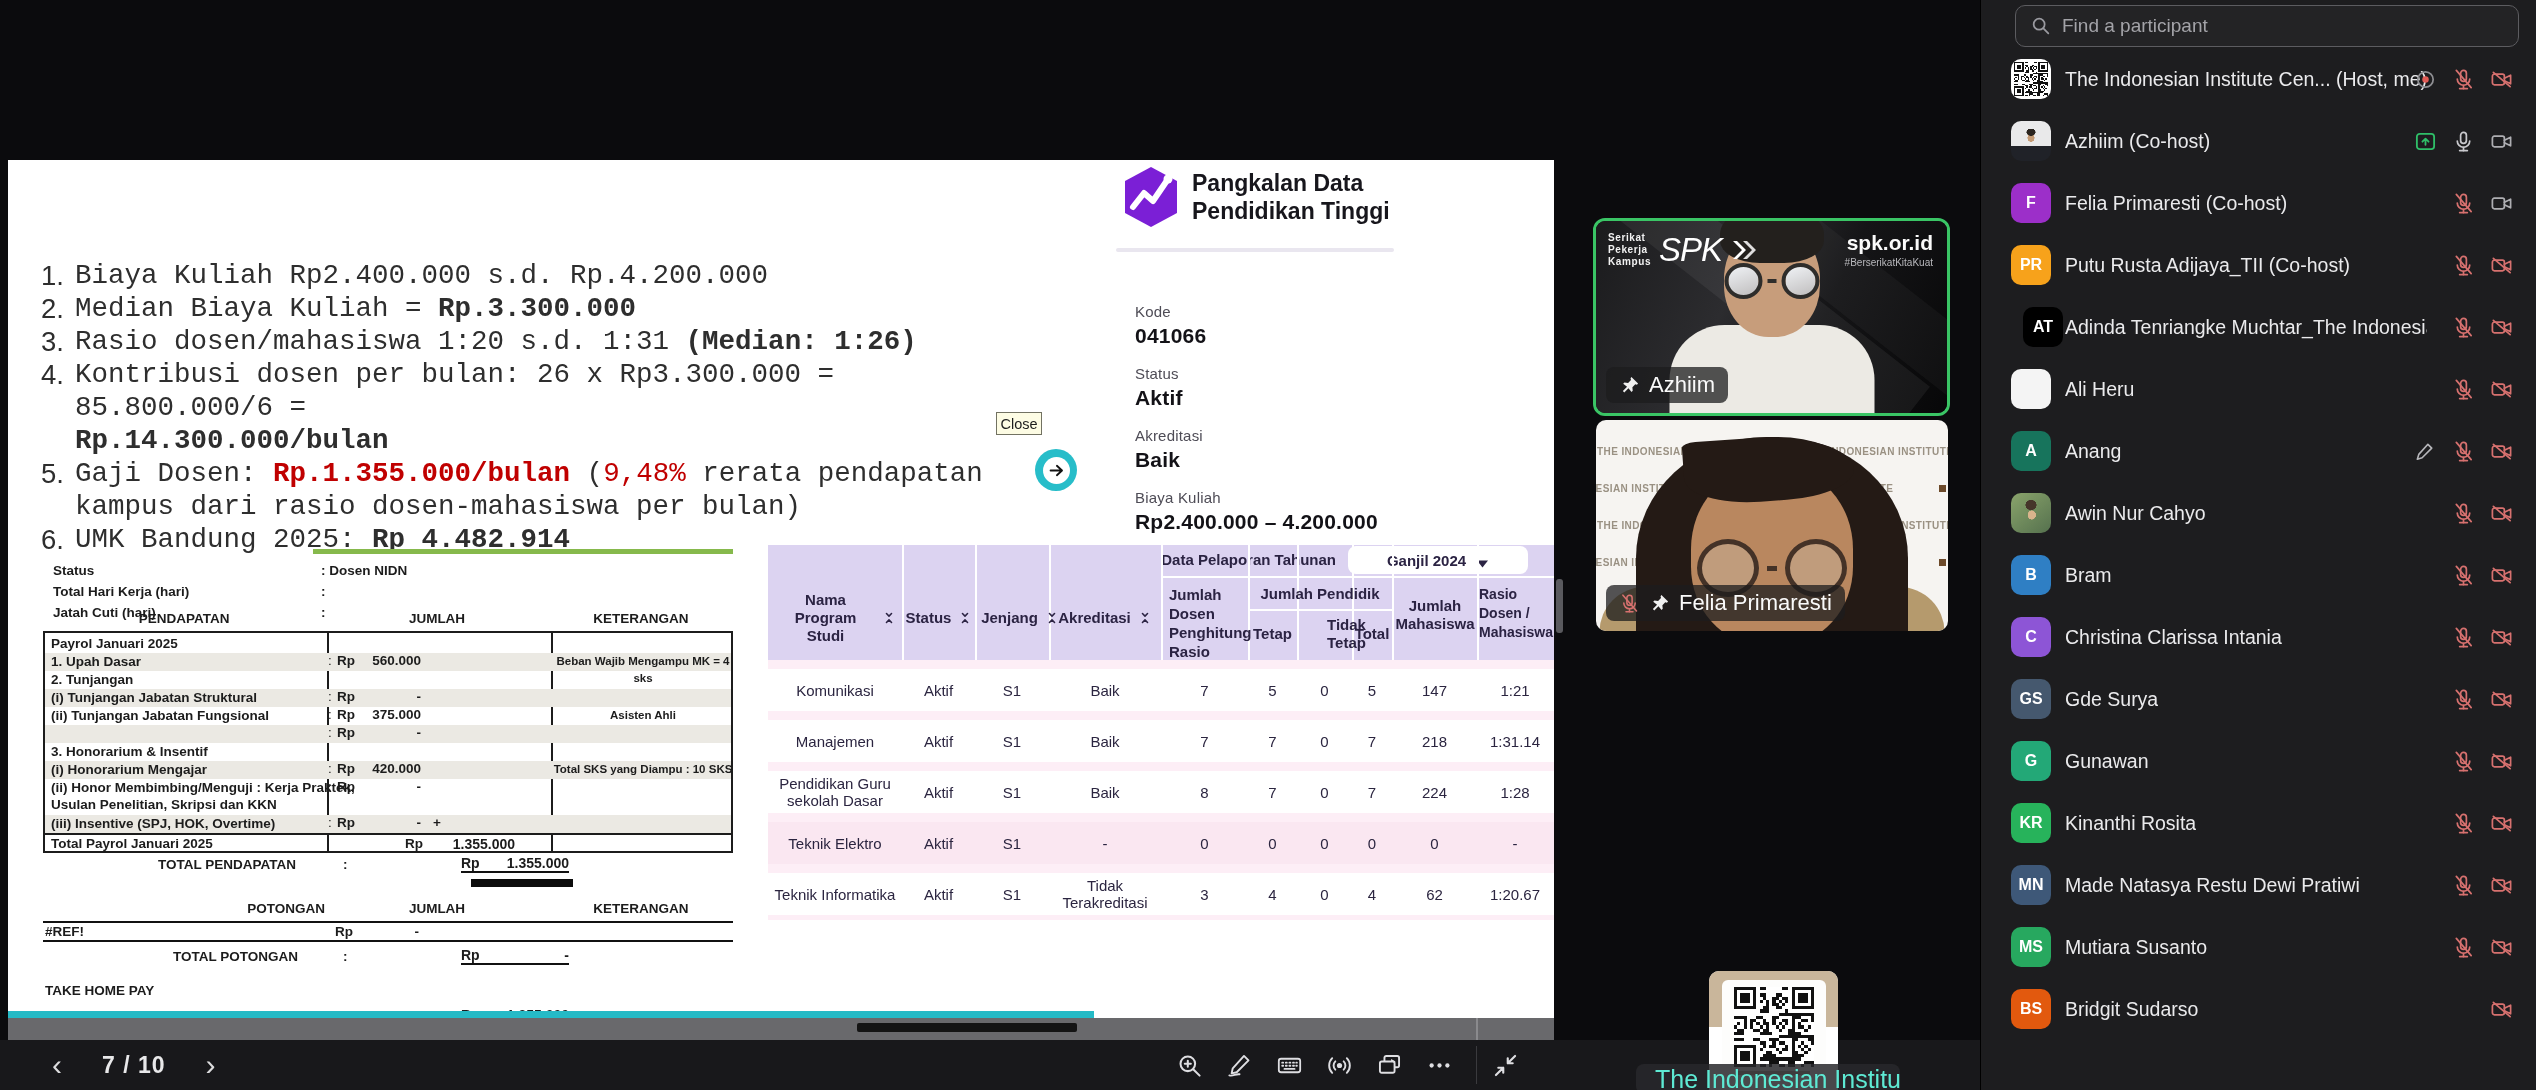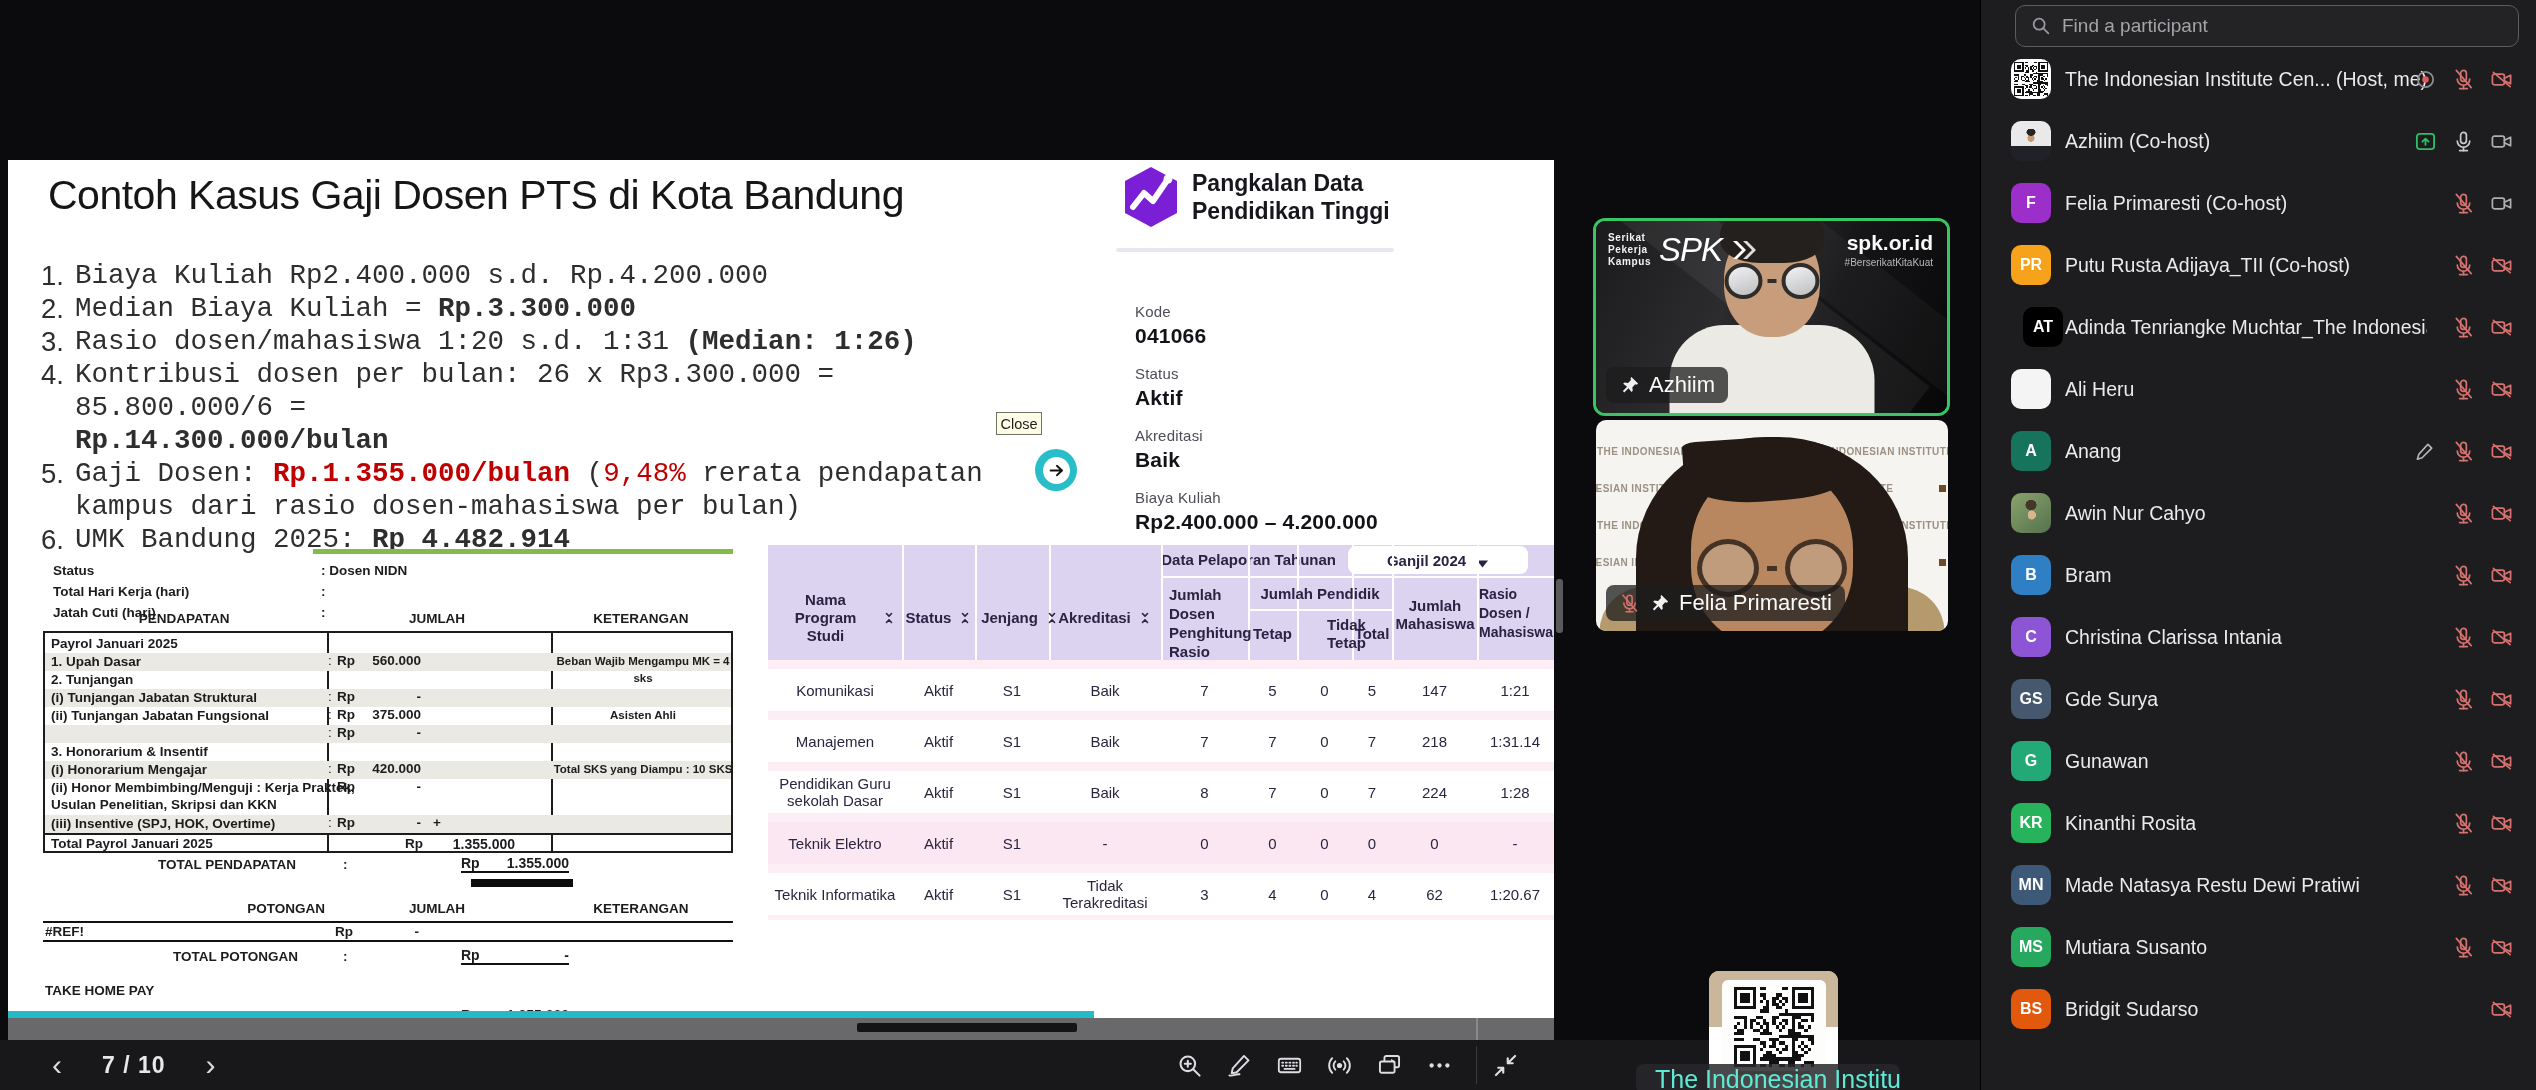--- a/index.html
+++ b/index.html
@@ -144,21 +144,20 @@
   .picons { position:absolute; right:24px; top:0; height:62px; display:flex; align-items:center; gap:15px; }
   .picons span { width:23px; height:23px; display:block; }
 </style>
 </head>
 <body>
 
 <div id="app">
   <div id="stage">
 
     <div id="slide">
-      <div class="slide-title">Contoh Kasus Gaji Dosen PTS di Kota Bandung</div>
       <div class="bullets" id="bullet-list">
           <div class="bullet">
             <span class="num">1.</span>
             <span class="txt"><span class="">Biaya Kuliah Rp2.400.000 s.d. Rp.4.200.000</span></span>
           </div>
           <div class="bullet">
             <span class="num">2.</span>
             <span class="txt"><span class="">Median Biaya Kuliah = </span><span class="seg-b ">Rp.3.300.000</span></span>
           </div>
           <div class="bullet">

